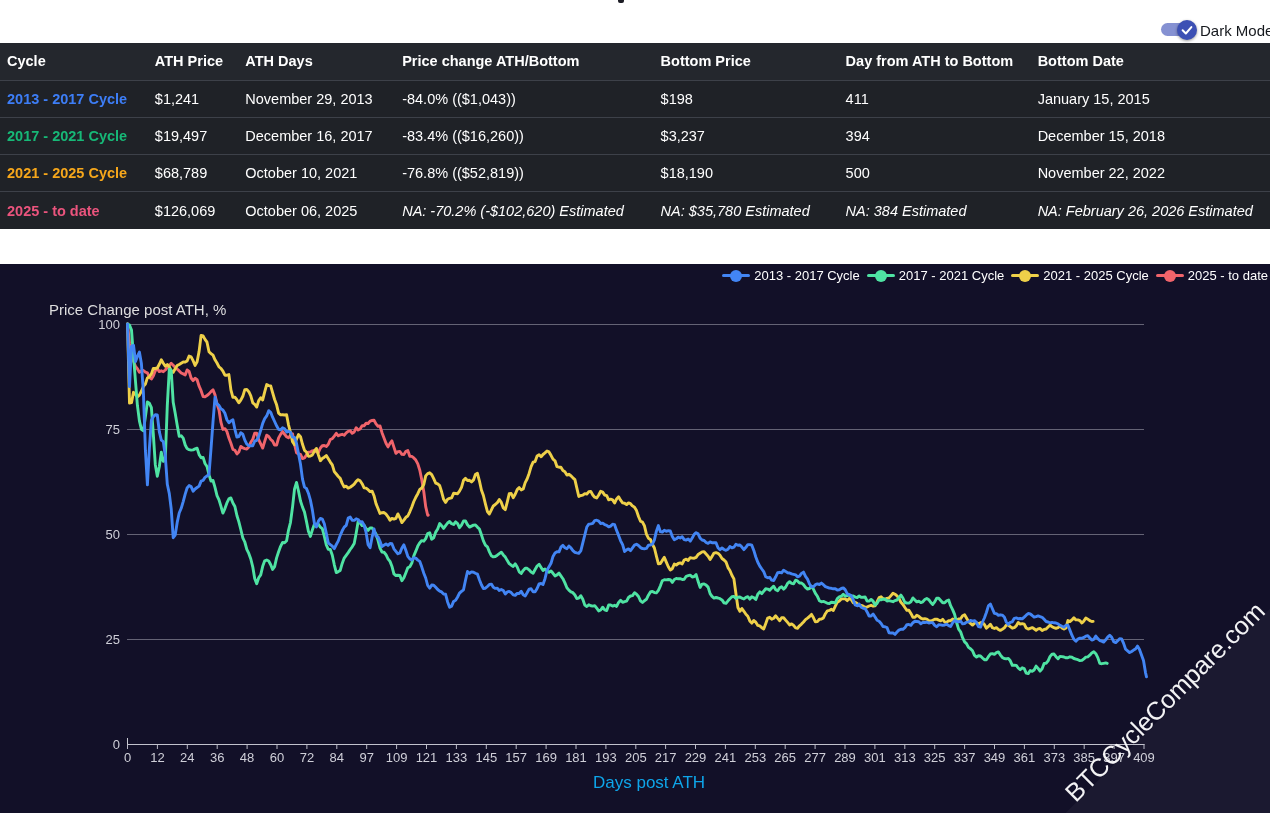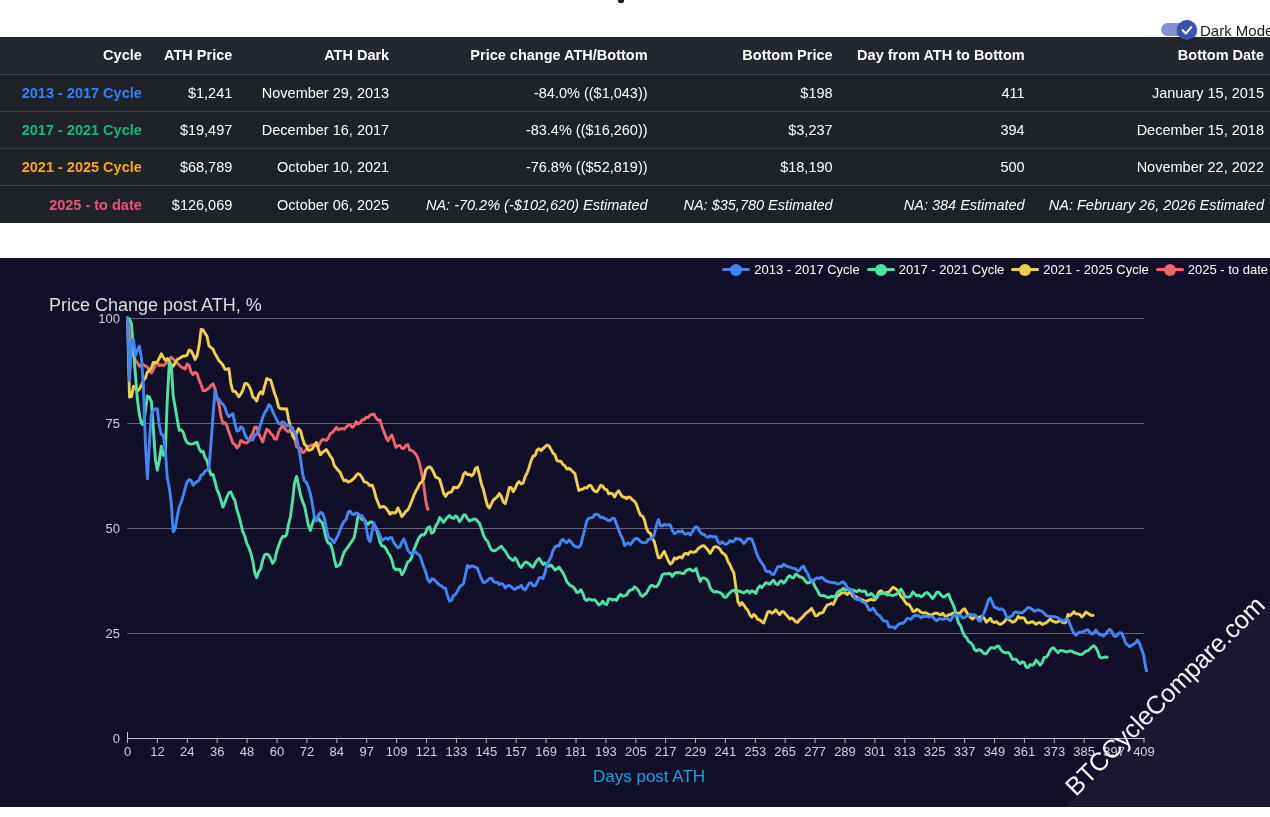--- a/index.html
+++ b/index.html
@@ -1,32 +1,32 @@
 <!DOCTYPE html>
 <html><head><meta charset="utf-8">
 <style>
 * { margin:0; padding:0; box-sizing:border-box; }
 html,body { width:1270px; height:817px; background:#fff; overflow:hidden;
   font-family:"Liberation Sans", sans-serif; }
-.top { position:relative; height:37px; background:#fff; }
+.top { position:relative; height:43px; background:#fff; }
 .glyph { position:absolute; left:618px; top:0; width:6px; height:3px; background:#1c1c24; border-radius:0 0 2px 2px; }
 .switch { position:absolute; right:75px; top:23px; width:34px; height:13px; border-radius:7px; background:#8591d2; }
 .thumb { position:absolute; right:-1.5px; top:-3.5px; width:20px; height:20px; border-radius:50%; background:#3c50b4;
   box-shadow:0 1px 3px rgba(0,0,0,.4); display:flex; align-items:center; justify-content:center; }
 .dm-label { position:absolute; left:1200px; top:22px; font-size:15px; color:#15181d; white-space:nowrap; }
 table { width:1270px; border-collapse:collapse; table-layout:fixed; background:#1f2227; }
 col.w1{width:147px} col.w2{width:90px} col.w3{width:156px} col.w4{width:257px} col.w5{width:184px} col.w6{width:191px} col.w7{width:238px}
-th,td { height:37.2px; padding:0 6px 0 7px; text-align:right; font-size:14.5px; color:#fff; overflow:hidden; white-space:nowrap; }
+th,td { height:37.2px; padding:0 6px 0 7px; text-align:left; font-size:14.5px; color:#fff; overflow:hidden; white-space:nowrap; }
 thead th { background:#24272d; font-weight:bold; }
 tbody td { border-top:1px solid #3d4149; }
 td.c1 { font-weight:bold; }
 td.it { font-style:italic; }
 .chart { position:relative; width:1270px; height:549px; margin-top:35px; background:#121028; overflow:hidden; }
 .tick { font-size:13px; fill:#cfcfd8; font-family:"Liberation Sans",sans-serif; }
-.ylab { position:absolute; left:49px; top:37px; font-size:18px; color:#dededf; }
+.ylab { position:absolute; left:49px; top:37px; font-size:15px; color:#dededf; }
 .xlab { position:absolute; left:593px; top:509px; font-size:17px; color:#0ea5e9; }
 .legend { position:absolute; top:4px; right:2px; display:flex; align-items:center; gap:7px; }
 .li { display:flex; align-items:center; }
 .mk { position:relative; width:28px; height:3.5px; border-radius:2px; display:inline-block; }
 .dot { position:absolute; left:8px; top:-4.2px; width:12px; height:12px; border-radius:50%; }
 .lt { color:#fff; font-size:13px; margin-left:4px; }
 .corner { position:absolute; left:707px; top:439px; width:1600px; height:1600px; transform:rotate(-45deg); background:rgba(255,255,255,0.038); }
 .wm { position:absolute; left:1165px; top:438.5px; transform:translate(-50%,-50%) rotate(-45deg); color:rgba(255,255,255,0.95);
   font-size:25.5px; letter-spacing:-0.3px; white-space:nowrap; }
 </style></head>
@@ -49,21 +49,21 @@
       <col class="w3">
       <col class="w4">
       <col class="w5">
       <col class="w6">
       <col class="w7">
     </colgroup>
 <thead>
       <tr>
         <th>Cycle</th>
         <th>ATH Price</th>
-        <th>ATH Dark</th>
+        <th>ATH Days</th>
         <th>Price change ATH/Bottom</th>
         <th>Bottom Price</th>
         <th>Day from ATH to Bottom</th>
         <th>Bottom Date</th>
       </tr>
     </thead>
 <tbody>
 <tr>
         <td class="c1" style="color:#3d7ef7">2013 - 2017 Cycle</td>
         <td>$1,241</td>

